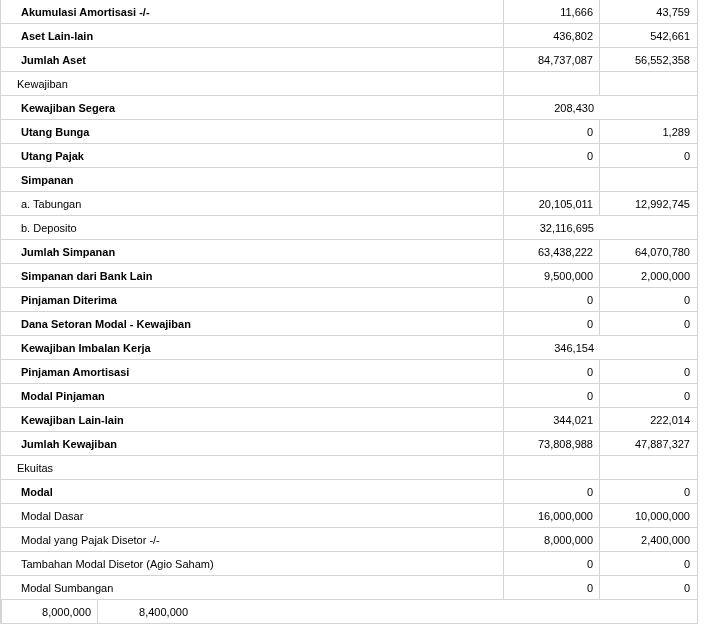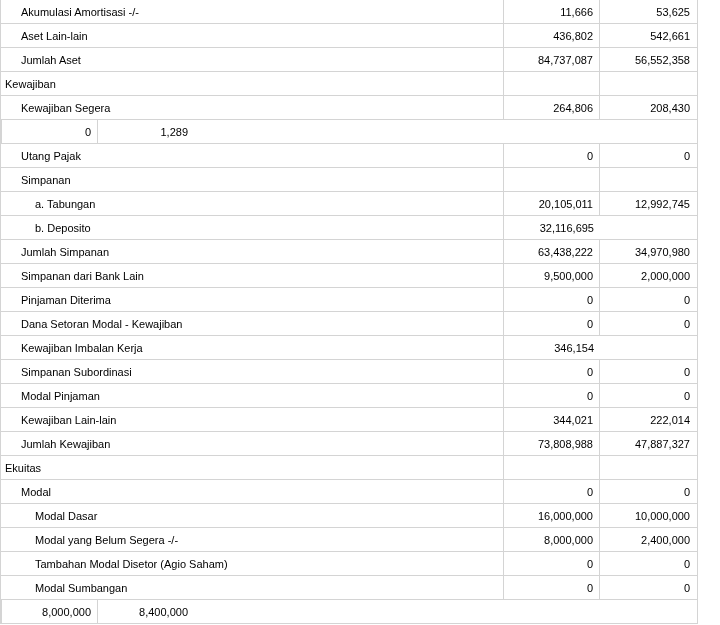--- a/index.html
+++ b/index.html
@@ -36,24 +36,24 @@
   }
   .cell {
     display: flex;
     align-items: center;
     box-sizing: border-box;
     overflow: hidden;
     white-space: nowrap;
   }
   .c-label {
     flex: 0 0 502px;
-    padding-left: 4px;
-  }
-  .ind-1 .c-label { padding-left: 20px; }
-  .ind-2 .c-label { padding-left: 34px; }
+    padding-left: 16px;
+  }
+  .ind-1 .c-label { padding-left: 20px; font-weight: bold; }
+  .ind-2 .c-label { padding-left: 20px; }
   .c-num {
     justify-content: flex-end;
     border-left: 1px solid var(--border, #d4d4d4);
   }
   .c-v1 {
     flex: 0 0 96px;
     padding-right: 6px;
   }
   .c-v2 {
     flex: 0 0 98px;
@@ -61,21 +61,21 @@
   }
 </style>
 </head>
 <body style="background: rgb(255, 255, 255);">
 
 <div class="page" style="color: rgb(0, 0, 0);">
   <div class="table" id="balance-table">
   <div class="row ind-1">
     <div class="cell c-label">Akumulasi Amortisasi -/-</div>
     <div class="cell c-num c-v1">11,666</div>
-    <div class="cell c-num c-v2">53,625</div>
+    <div class="cell c-num c-v2">43,759</div>
   </div>
 
   <div class="row ind-1">
     <div class="cell c-label">Aset Lain-lain</div>
     <div class="cell c-num c-v1">436,802</div>
     <div class="cell c-num c-v2">542,661</div>
   </div>
 
   <div class="row ind-1">
     <div class="cell c-label">Jumlah Aset</div>
@@ -84,25 +84,25 @@
   </div>
 
   <div class="row ind-0">
     <div class="cell c-label">Kewajiban</div>
     <div class="cell c-num c-v1"></div>
     <div class="cell c-num c-v2"></div>
   </div>
 
   <div class="row ind-1">
     <div class="cell c-label">Kewajiban Segera</div>
-    <div class="cell c-num c-v1">264,806</div>
     <div class="cell c-num c-v2">208,430</div>
   </div>
 
   <div class="row ind-1">
+    <div class="cell c-label">Utang Bunga</div>
     <div class="cell c-num c-v1">0</div>
     <div class="cell c-num c-v2">1,289</div>
   </div>
 
   <div class="row ind-1">
     <div class="cell c-label">Utang Pajak</div>
     <div class="cell c-num c-v1">0</div>
     <div class="cell c-num c-v2">0</div>
   </div>
 
@@ -119,21 +119,21 @@
   </div>
 
   <div class="row ind-2">
     <div class="cell c-label">b. Deposito</div>
     <div class="cell c-num c-v2">32,116,695</div>
   </div>
 
   <div class="row ind-1">
     <div class="cell c-label">Jumlah Simpanan</div>
     <div class="cell c-num c-v1">63,438,222</div>
-    <div class="cell c-num c-v2">34,970,980</div>
+    <div class="cell c-num c-v2">64,070,780</div>
   </div>
 
   <div class="row ind-1">
     <div class="cell c-label">Simpanan dari Bank Lain</div>
     <div class="cell c-num c-v1">9,500,000</div>
     <div class="cell c-num c-v2">2,000,000</div>
   </div>
 
   <div class="row ind-1">
     <div class="cell c-label">Pinjaman Diterima</div>
@@ -146,21 +146,21 @@
     <div class="cell c-num c-v1">0</div>
     <div class="cell c-num c-v2">0</div>
   </div>
 
   <div class="row ind-1">
     <div class="cell c-label">Kewajiban Imbalan Kerja</div>
     <div class="cell c-num c-v2">346,154</div>
   </div>
 
   <div class="row ind-1">
-    <div class="cell c-label">Simpanan Subordinasi</div>
+    <div class="cell c-label">Pinjaman Amortisasi</div>
     <div class="cell c-num c-v1">0</div>
     <div class="cell c-num c-v2">0</div>
   </div>
 
   <div class="row ind-1">
     <div class="cell c-label">Modal Pinjaman</div>
     <div class="cell c-num c-v1">0</div>
     <div class="cell c-num c-v2">0</div>
   </div>
 
@@ -188,21 +188,21 @@
     <div class="cell c-num c-v2">0</div>
   </div>
 
   <div class="row ind-2">
     <div class="cell c-label">Modal Dasar</div>
     <div class="cell c-num c-v1">16,000,000</div>
     <div class="cell c-num c-v2">10,000,000</div>
   </div>
 
   <div class="row ind-2">
-    <div class="cell c-label">Modal yang Belum Segera -/-</div>
+    <div class="cell c-label">Modal yang Pajak Disetor -/-</div>
     <div class="cell c-num c-v1">8,000,000</div>
     <div class="cell c-num c-v2">2,400,000</div>
   </div>
 
   <div class="row ind-2">
     <div class="cell c-label">Tambahan Modal Disetor (Agio Saham)</div>
     <div class="cell c-num c-v1">0</div>
     <div class="cell c-num c-v2">0</div>
   </div>
 

